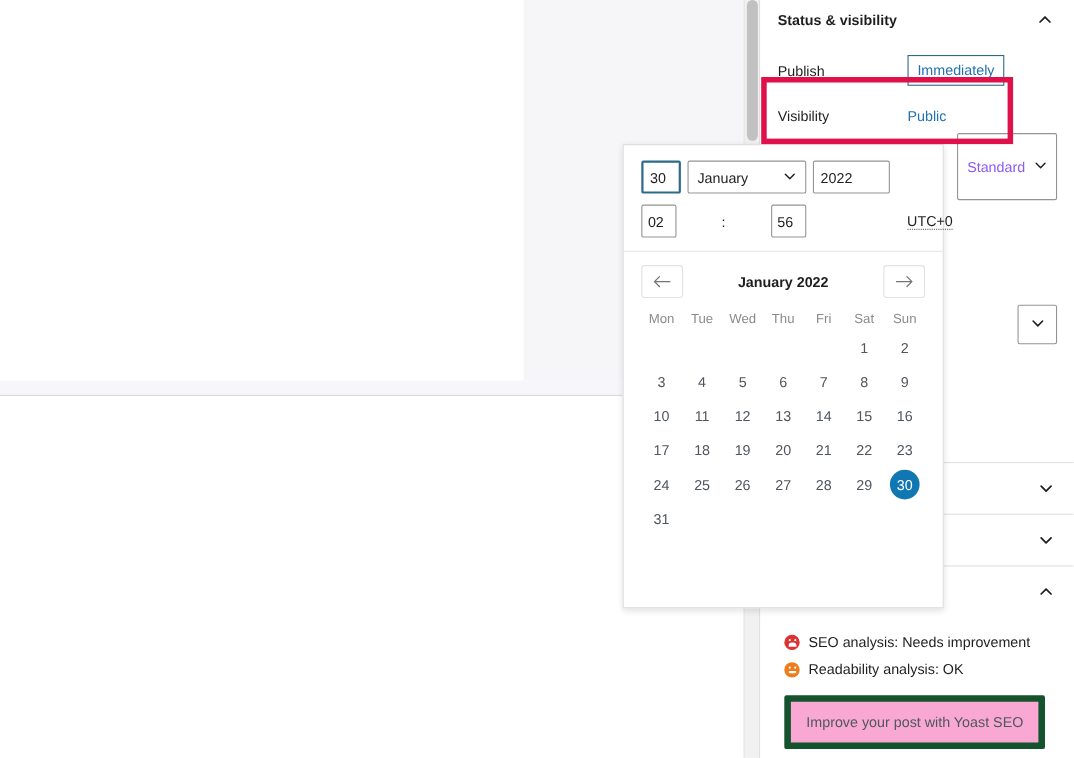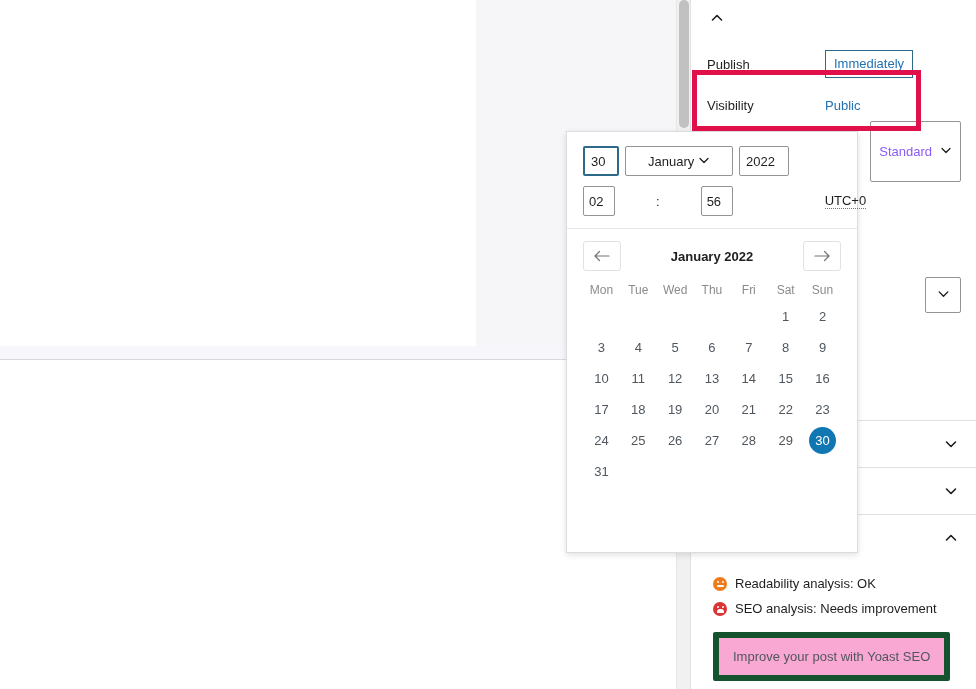--- a/index.html
+++ b/index.html
@@ -331,30 +331,30 @@
     outline: none;
     background: #ffffff;
   }
   #month-select {
     width: 108px;
     height: 30px;
     border: 1px solid #949494;
     border-radius: 2px;
     font-size: 13px;
     color: #1e1e1e;
-    padding: 0 22px;
+    padding: 0 8px;
     box-sizing: border-box;
     background: #ffffff;
     display: flex;
     align-items: center;
     justify-content: space-between;
     cursor: pointer;
   }
   #year-input {
-    width: 50px;
+    width: 70px;
     height: 30px;
     border: 1px solid #949494;
     border-radius: 2px;
     font-size: 13px;
     color: #1e1e1e;
     padding: 0 6px;
     box-sizing: border-box;
     font-family: inherit;
     background: #ffffff;
     outline: none;
@@ -500,20 +500,21 @@
   <div id="canvas-lower"></div>
 </div>
 
 <div id="sidebar-scrollbar-track">
   <div id="sidebar-scrollbar-thumb"></div>
 </div>
 
 <div id="sidebar">
 
   <div class="panel-header">
+    <span class="ptitle">Status &amp; visibility</span>
     <span class="chev">
       <svg width="14" height="14" viewBox="0 0 14 14">
           <path d="M2.5 9 L7 4.5 L11.5 9" fill="none" stroke="#1e1e1e" stroke-width="1.6" stroke-linecap="round" stroke-linejoin="round"></path>
         </svg>
     </span>
   </div>
 
   <div class="row" style="height:50px; padding-top:6px;">
     <span class="rlabel">Publish</span>
     <button class="outlined-btn">Immediately</button>
@@ -566,34 +567,34 @@
   <div class="collapse-row" id="collapse-row-3">
     <span class="chev">
       <svg width="14" height="14" viewBox="0 0 14 14">
           <path d="M2.5 9 L7 4.5 L11.5 9" fill="none" stroke="#1e1e1e" stroke-width="1.6" stroke-linecap="round" stroke-linejoin="round"></path>
         </svg>
     </span>
   </div>
 
   <div id="seo-body">
     <div class="seo-line">
+      <span class="face red">
+        <span class="eye l"></span>
+          <span class="eye r"></span>
+          <span class="mouth"></span>
+      </span>
+      <span>SEO analysis: Needs improvement</span>
+    </div>
+    <div class="seo-line">
       <span class="face orange">
         <span class="eye l"></span>
           <span class="eye r"></span>
           <span class="mouth"></span>
       </span>
       <span>Readability analysis: OK</span>
-    </div>
-    <div class="seo-line">
-      <span class="face red">
-        <span class="eye l"></span>
-          <span class="eye r"></span>
-          <span class="mouth"></span>
-      </span>
-      <span>SEO analysis: Needs improvement</span>
     </div>
     <button id="improve-seo-button">Improve your post with Yoast SEO</button>
   </div>
 
 </div>
 
 <div id="date-picker">
 
   <div id="datetime-fields">
     <div class="dt-row">

